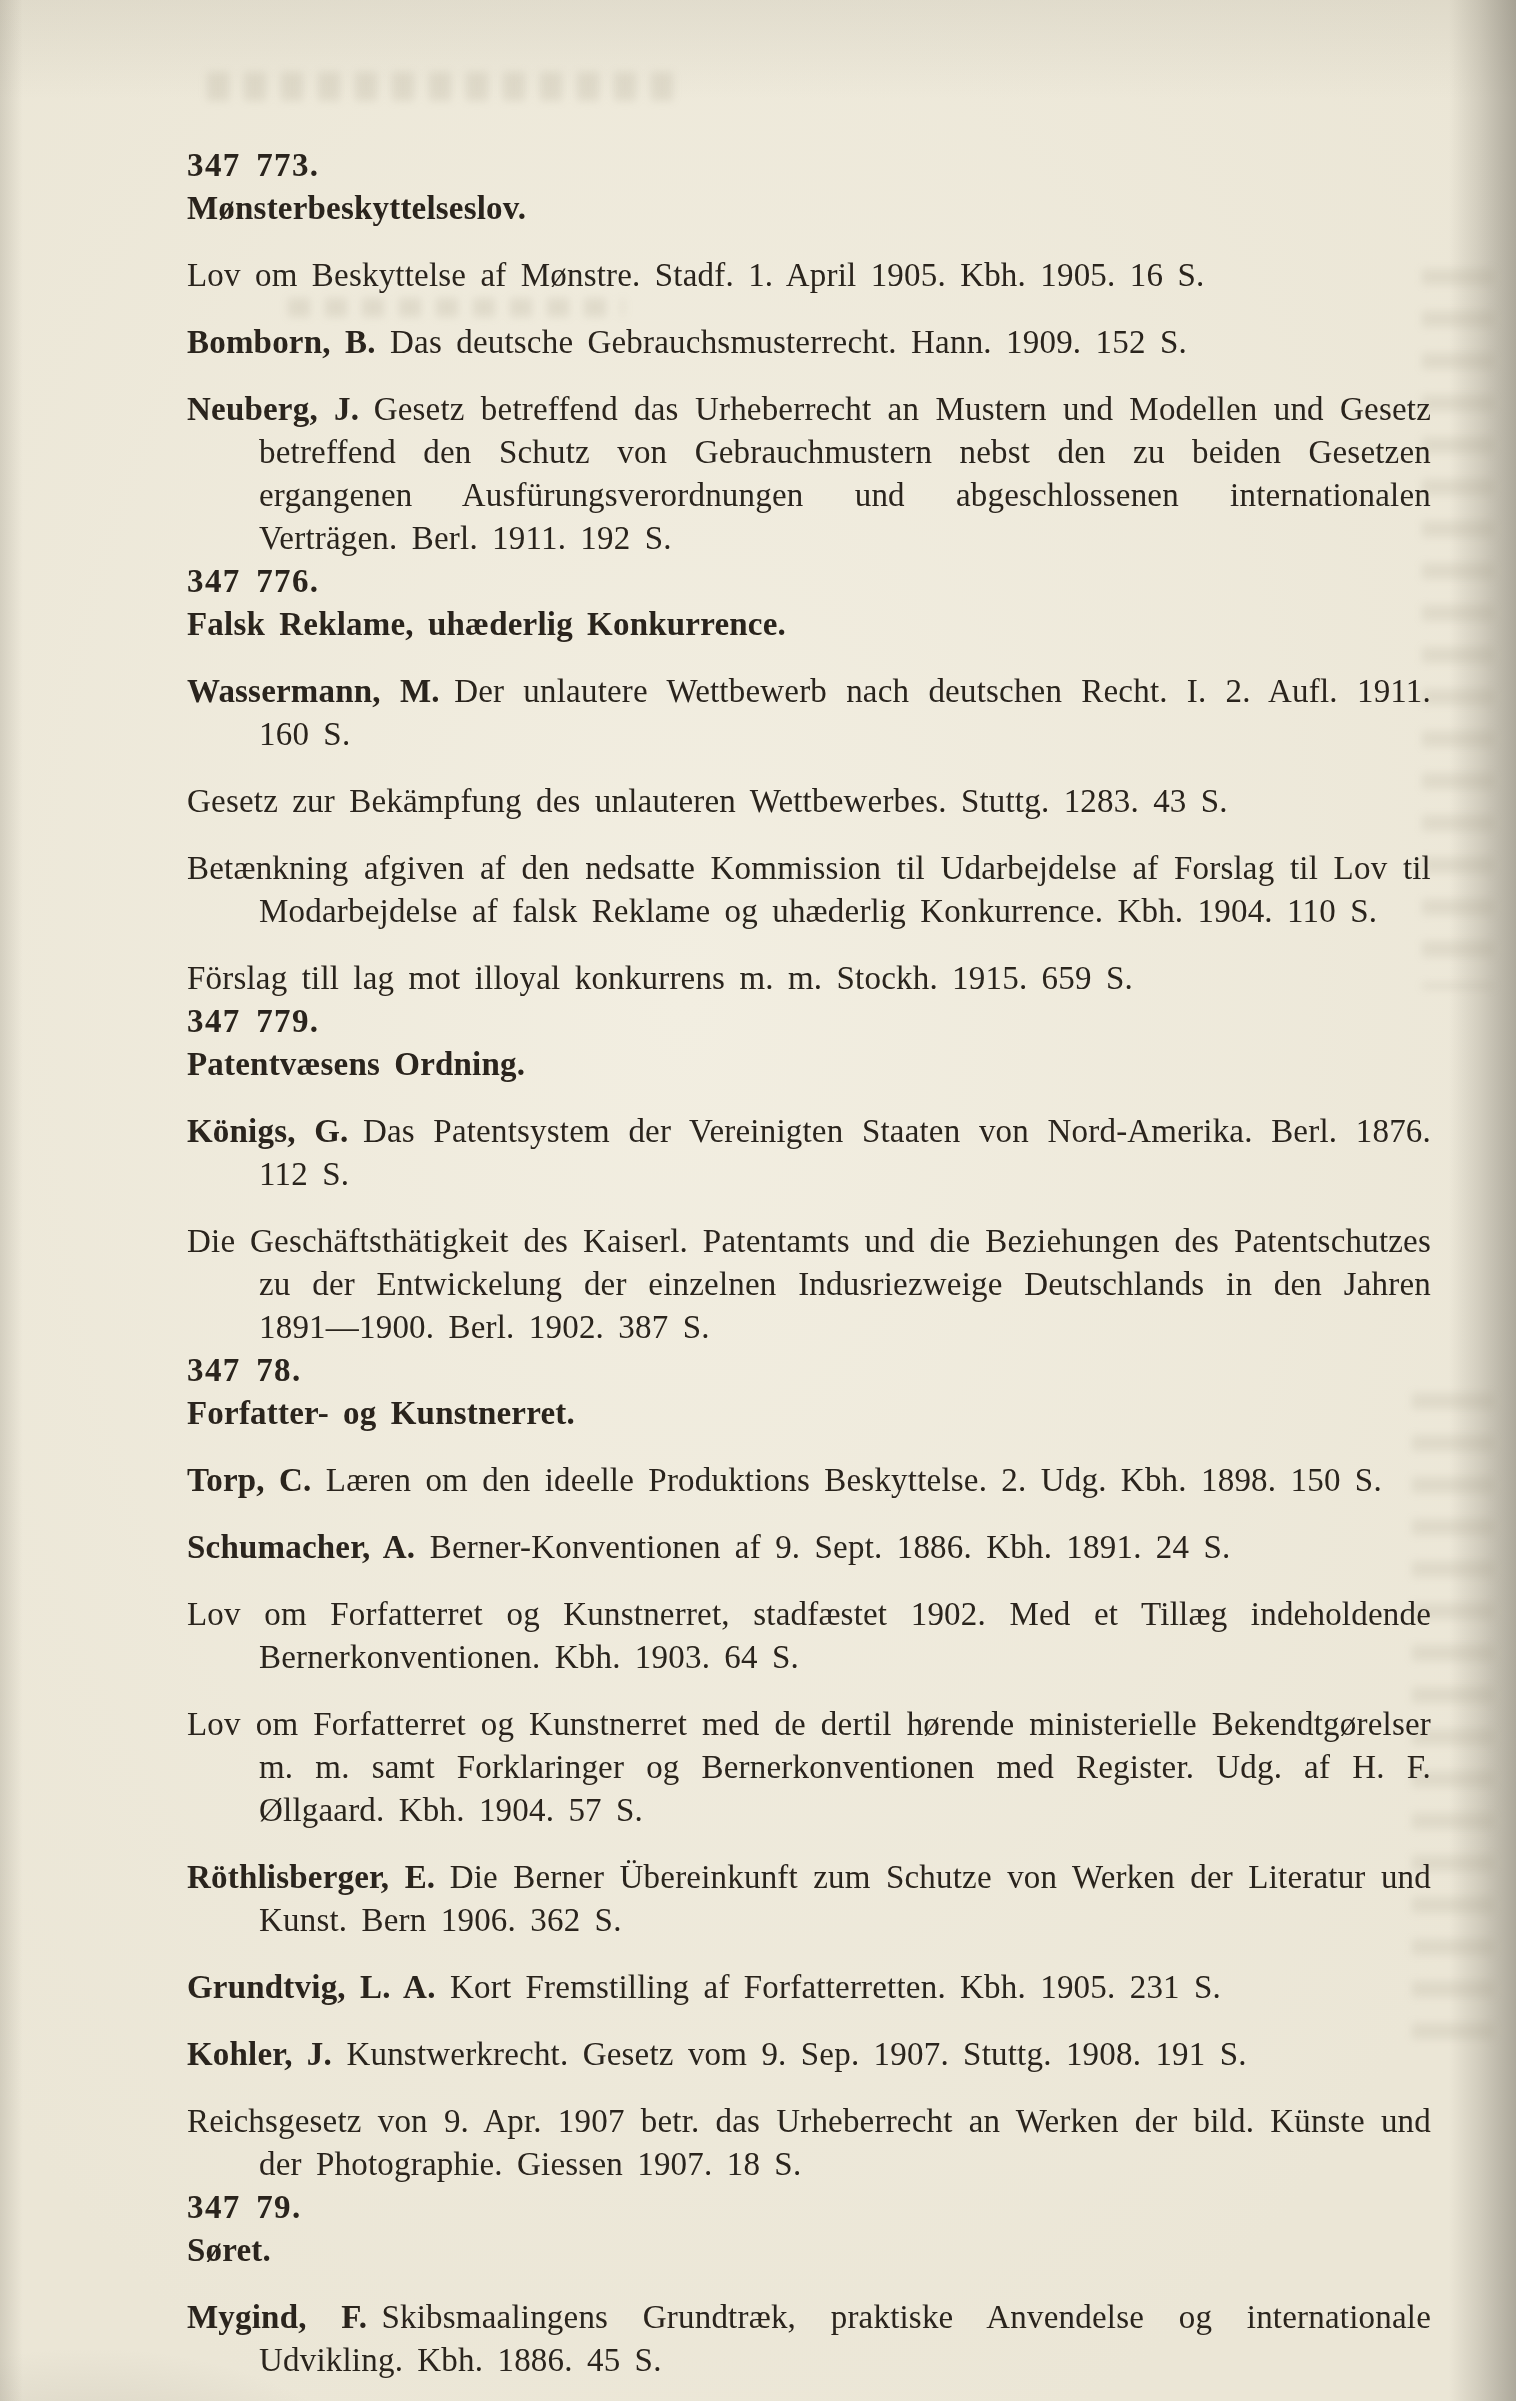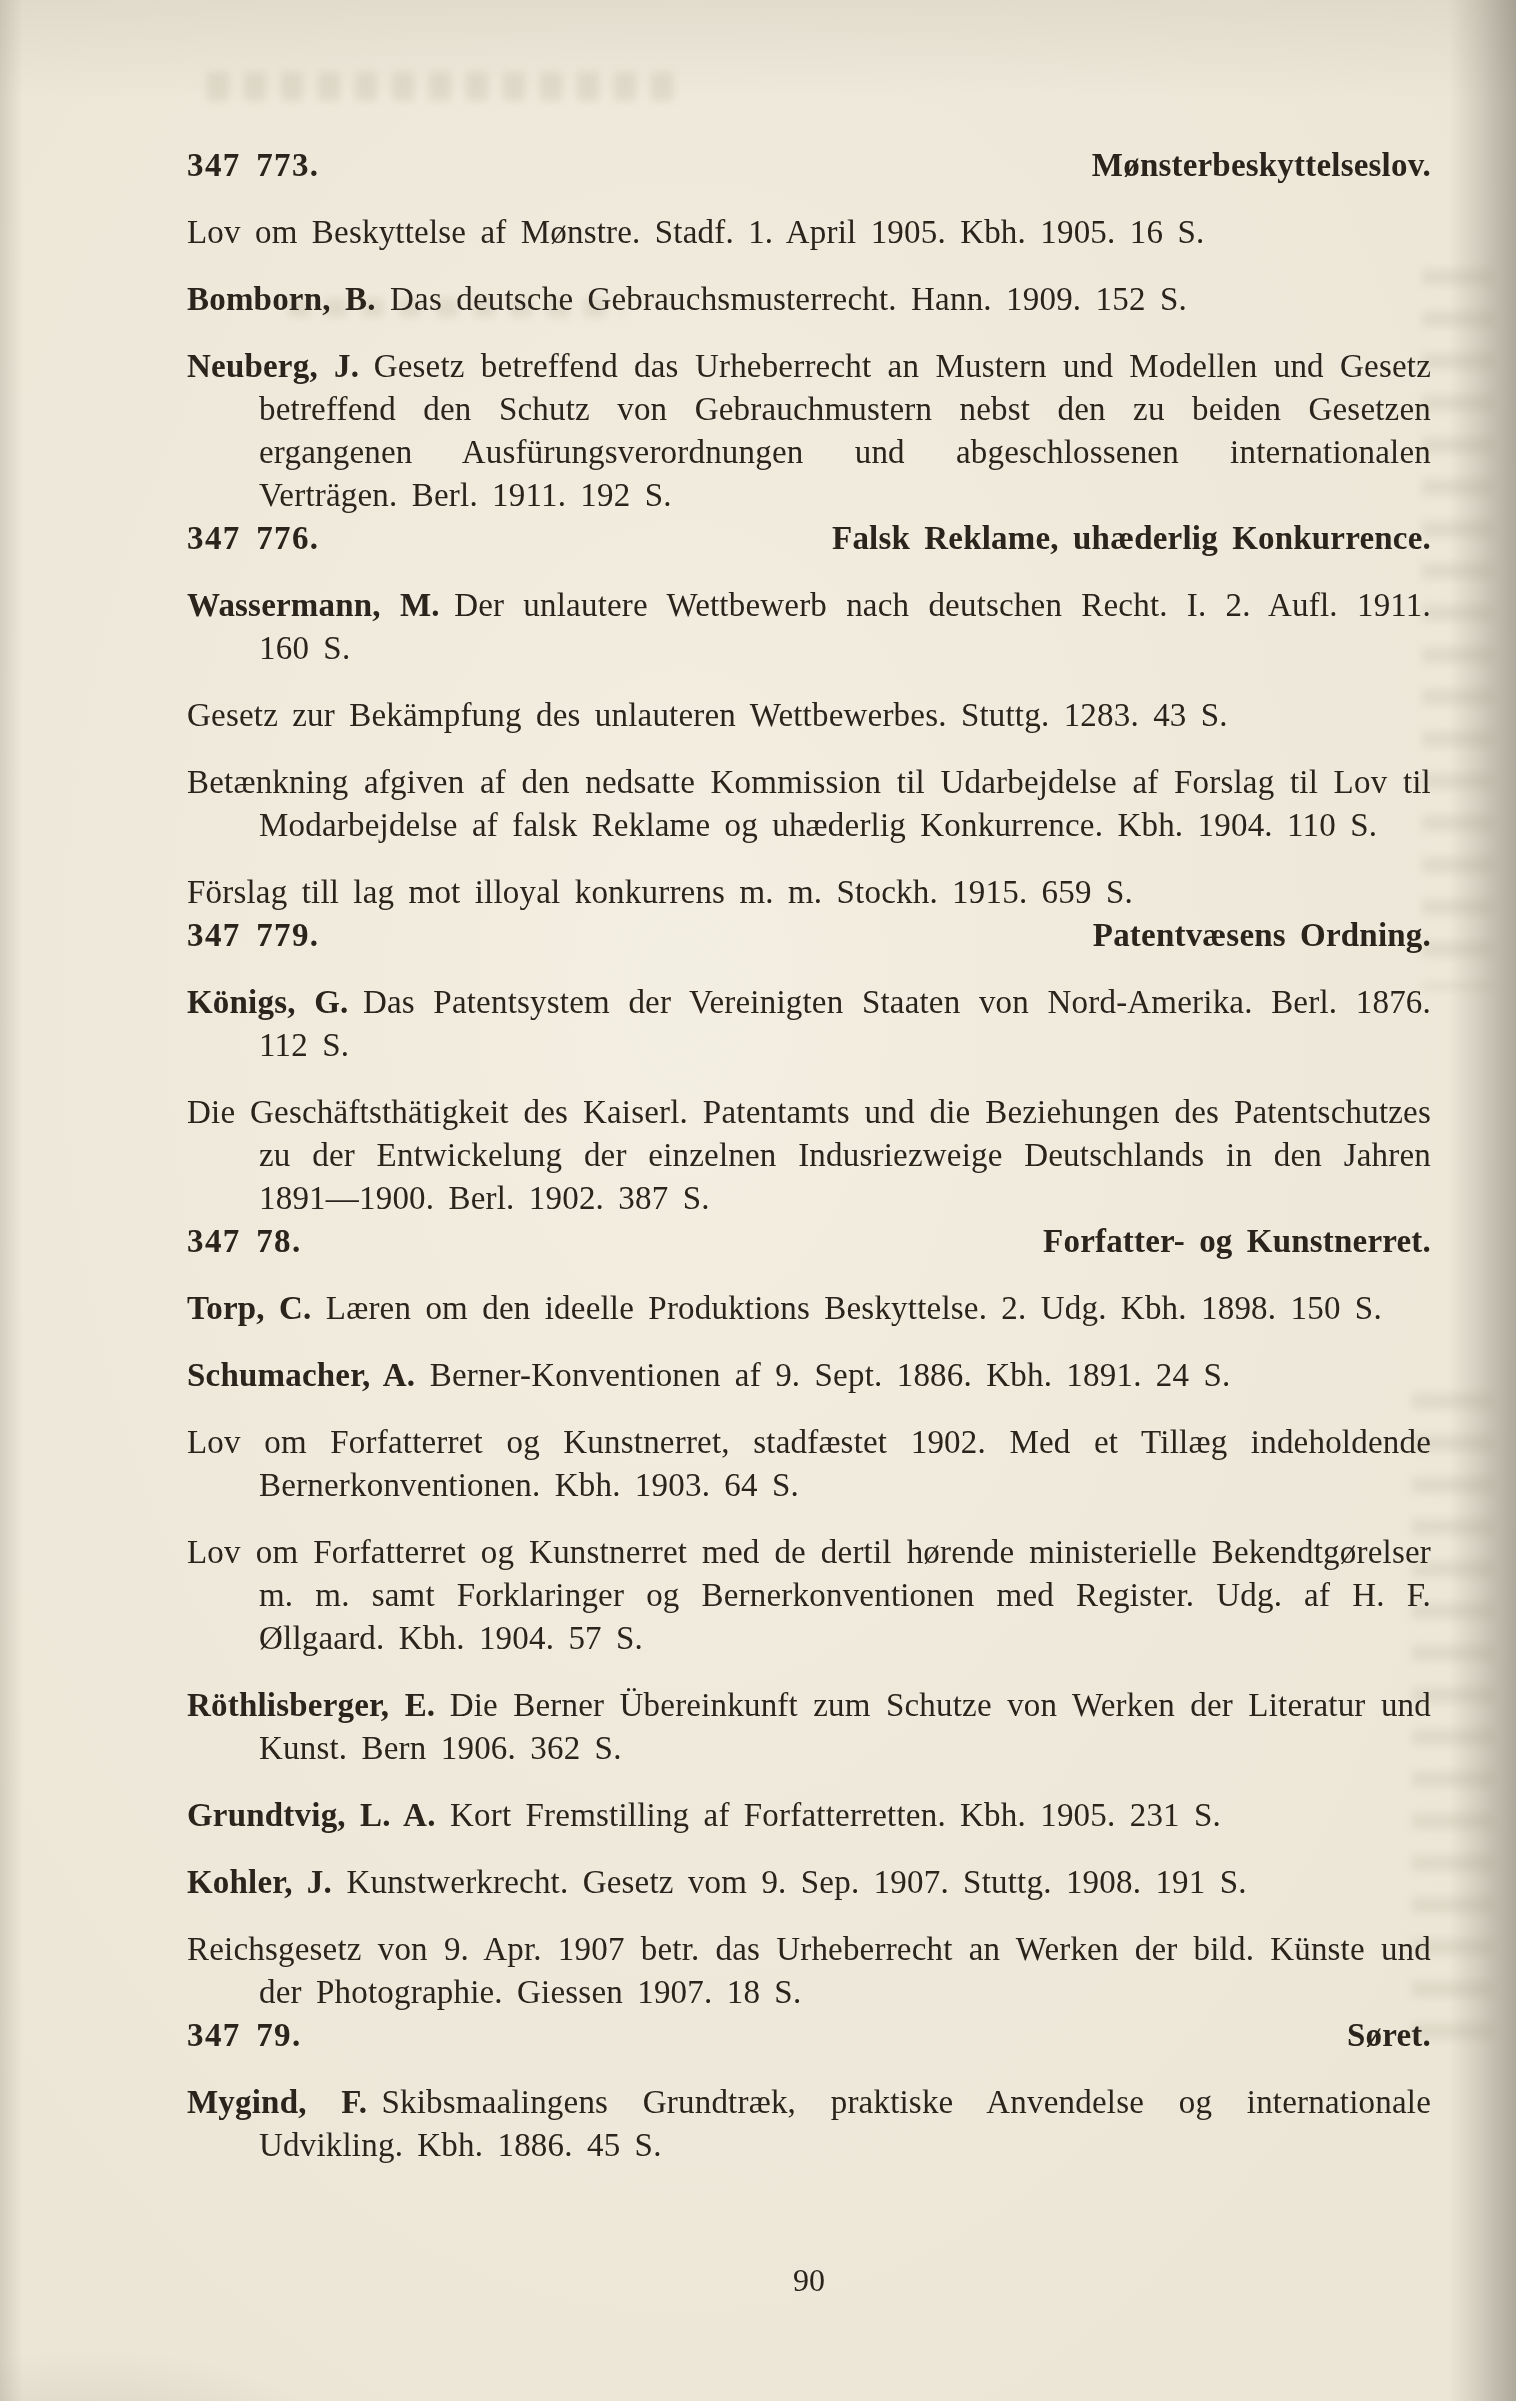--- a/index.html
+++ b/index.html
@@ -51,21 +51,21 @@
   .textblock {
     position: absolute;
     left: 187px;
     top: 144px;
     width: 1244px;
     font-size: 33px;
     line-height: 43px;
     word-spacing: 5.8px;
     letter-spacing: 0.2px;
   }
-  .row { margin: 0; }
+  .row { margin: 0; flex-direction: column; }
   .entry {
     padding-left: 72px;
     text-indent: -72px;
     text-align: justify;
     margin-top: 24px;
   }
   .section {
     display: flex;
     justify-content: space-between;
     font-weight: bold;
@@ -198,16 +198,15 @@
       <span class="num">347 79.</span>
       <span class="stitle">Søret.</span>
     </div>
 
     <div class="row entry">
       <span class="author">Mygind, F.</span><span class="etext">Skibsmaalingens Grundtræk, praktiske Anvendelse og internationale Udvikling. Kbh. 1886. 45 S.</span>
     </div>
 
   </div>
 
-  <div class="pagenum">90</div>
 
 </div>
 
 
 </body></html>

